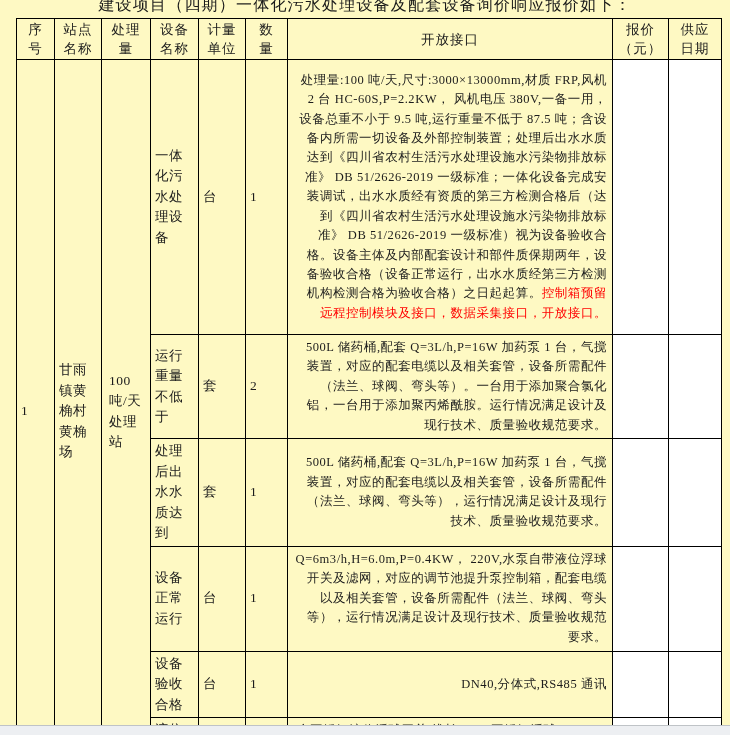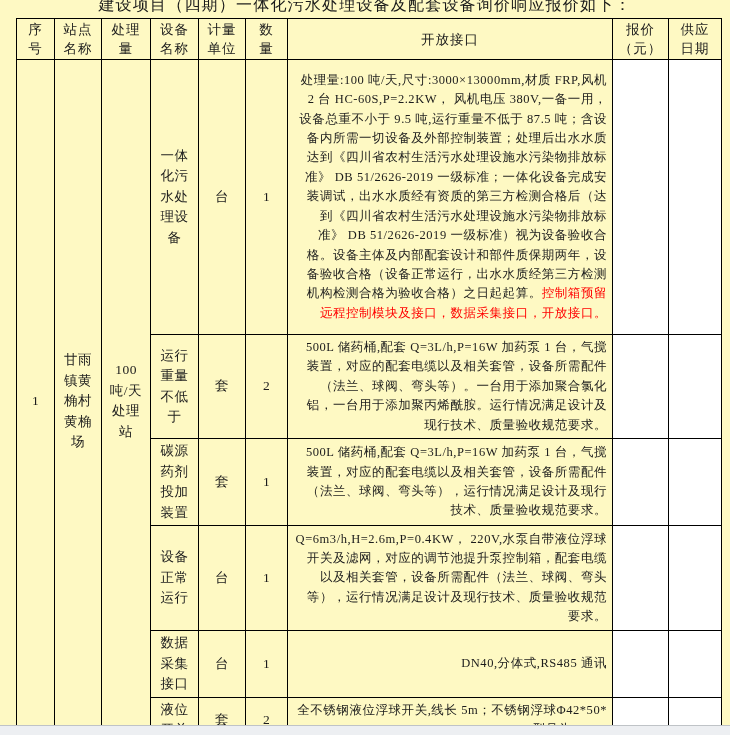--- a/index.html
+++ b/index.html
@@ -41,21 +41,21 @@
     font-weight: normal;
     font-size: 13.5px;
     line-height: 19px;
     letter-spacing: 1px;
     text-align: center;
     vertical-align: middle;
     white-space: pre-line;
     padding: 1px 0;
   }
   td.cell-center {
-    text-align: center;
+    text-align: left;
     vertical-align: middle;
     font-size: 13.5px;
     line-height: 20.5px;
     letter-spacing: 0.5px;
     word-break: break-all;
     padding: 2px 4px;
   }
   td.cell-capacity { padding: 2px 7px; }
   td.cell-spec {
     font-size: 12.5px;
@@ -134,39 +134,39 @@
     <tr style="height:99px">
       <td class="cell-center">运行重量不低于</td>
       <td class="cell-center">套</td>
       <td class="cell-center">2</td>
       <td class="cell-spec">500L 储药桶,配套 Q=3L/h,P=16W 加药泵 1 台，气搅装置，对应的配套电缆以及相关套管，设备所需配件（法兰、球阀、弯头等）。一台用于添加聚合氯化铝，一台用于添加聚丙烯酰胺。运行情况满足设计及现行技术、质量验收规范要求。</td>
       <td class="cell-blank"></td>
       <td class="cell-blank"></td>
     </tr>
 
     <tr style="height:83px">
-      <td class="cell-center">碳源药剂投加装置</td>
+      <td class="cell-center">处理后出水水质达到</td>
       <td class="cell-center">套</td>
       <td class="cell-center">1</td>
       <td class="cell-spec">500L 储药桶,配套 Q=3L/h,P=16W 加药泵 1 台，气搅装置，对应的配套电缆以及相关套管，设备所需配件（法兰、球阀、弯头等），运行情况满足设计及现行技术、质量验收规范要求。</td>
       <td class="cell-blank"></td>
       <td class="cell-blank"></td>
     </tr>
 
     <tr style="height:105px">
       <td class="cell-center">设备正常运行</td>
       <td class="cell-center">台</td>
       <td class="cell-center">1</td>
-      <td class="cell-spec">Q=6m3/h,H=2.6m,P=0.4KW， 220V,水泵自带液位浮球开关及滤网，对应的调节池提升泵控制箱，配套电缆以及相关套管，设备所需配件（法兰、球阀、弯头等），运行情况满足设计及现行技术、质量验收规范要求。</td>
+      <td class="cell-spec">Q=6m3/h,H=6.0m,P=0.4KW， 220V,水泵自带液位浮球开关及滤网，对应的调节池提升泵控制箱，配套电缆以及相关套管，设备所需配件（法兰、球阀、弯头等），运行情况满足设计及现行技术、质量验收规范要求。</td>
       <td class="cell-blank"></td>
       <td class="cell-blank"></td>
     </tr>
 
     <tr style="height:61px">
-      <td class="cell-center">数据采集接口</td>
+      <td class="cell-center">设备验收合格</td>
       <td class="cell-center">台</td>
       <td class="cell-center">1</td>
       <td class="cell-spec">DN40,分体式,RS485 通讯</td>
       <td class="cell-blank"></td>
       <td class="cell-blank"></td>
     </tr>
 
     <tr style="height:38px">
       <td class="cell-center">液位开关</td>
       <td class="cell-center">套</td>

